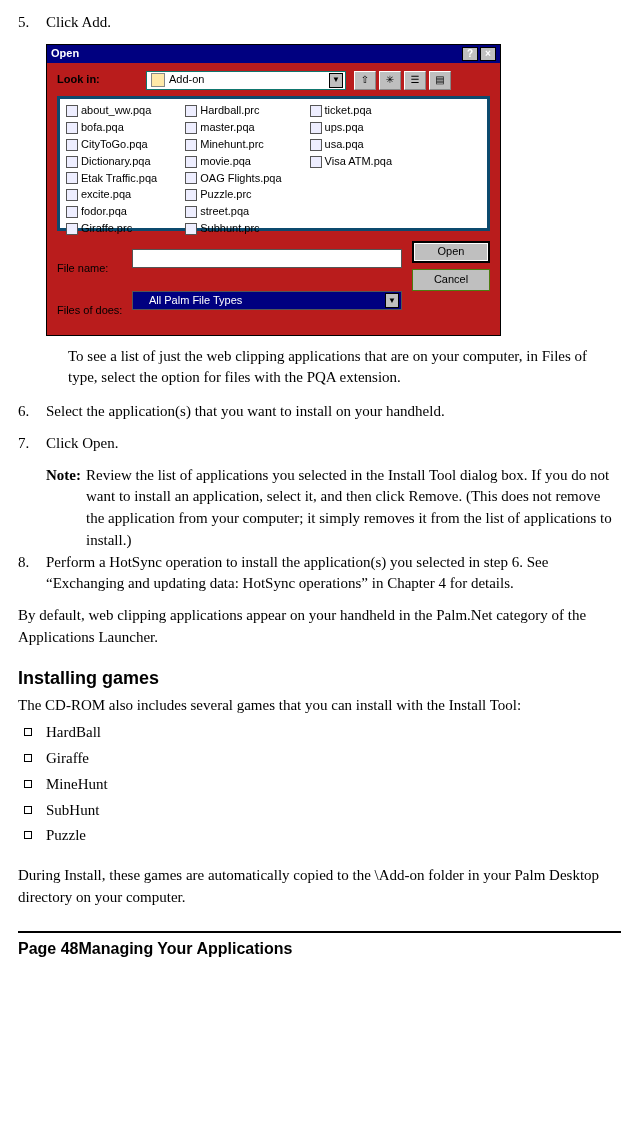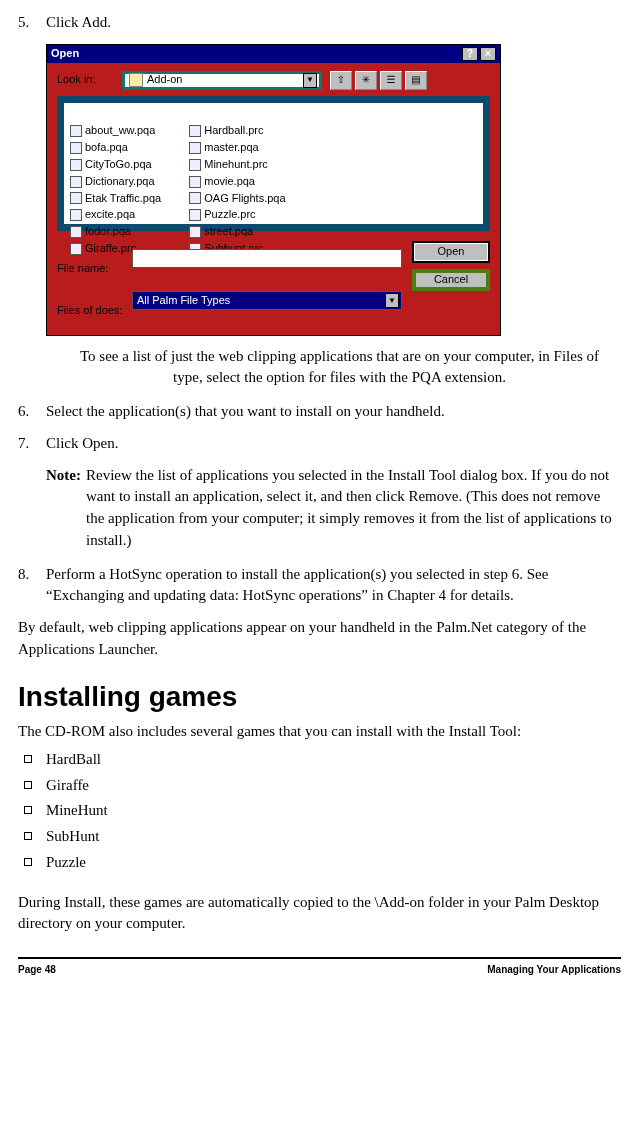--- a/index.html
+++ b/index.html
@@ -8,72 +8,72 @@
       font-size: 15px;
       line-height: 1.45;
       color: #000;
       background: #fff;
       width: 639px;
       padding: 12px 18px 12px 18px;
     }
     .step { display: flex; margin-bottom: 10px; }
     .step-num { width: 28px; flex-shrink: 0; }
     .step-text { flex: 1; }
-    .indented { margin-left: 50px; margin-right: 10px; margin-top: 8px; margin-bottom: 12px; text-align: center; }
-    .note-row { display: flex; margin-bottom: 12px; margin-top: 6px; font-family: Liberation Serif, serif; }
+    .indented { margin-left: 50px; margin-right: 10px; margin-top: 8px; margin-bottom: 12px; }
+    .note-row { display: flex; margin-bottom: 0; margin-top: 6px; font-family: Liberation Serif, serif; }
     .note-label { width: 68px; flex-shrink: 0; font-weight: bold; padding-left: 28px; }
     .note-text { flex: 1; }
     .body-para { margin-bottom: 12px; }
-    h2.section { font-family: Arial, Helvetica, sans-serif; font-weight: bold; font-size: 28px; margin-top: 16px; margin-bottom: 4px; }
+    h2.section { font-family: Arial, Helvetica, sans-serif; font-weight: bold; font-size: 18px; margin-top: 16px; margin-bottom: 4px; }
     .bullet-row { display: flex; margin-bottom: 4px; }
     .bullet-sq { width: 8px; height: 8px; border: 1.5px solid #000; margin: 6px 14px 0 6px; flex-shrink: 0; }
-    .footer-line { border-top: 2px solid #000; margin-top: 22px; padding-top: 4px; display: flex; justify-content: space-between; font-family: Arial, Helvetica, sans-serif; font-weight: bold; font-size: 10px; }
+    .footer-line { border-top: 2px solid #000; margin-top: 22px; padding-top: 4px; display: flex; font-family: Arial, Helvetica, sans-serif; font-weight: bold; font-size: 16px; }
 
     
     .dlg {
       width: 455px; margin: 6px 0 10px 28px; background: #b91c1c;
       border: 1px solid #000; position: relative;
       font-family: "MS Sans Serif", Tahoma, Arial, sans-serif;
       font-size: 11px; color: #000;
     }
     .dlg-title {
       background: linear-gradient(#000080,#000080); color: #fff;
       height: 18px; display: flex; align-items: center; padding: 0 4px;
       font-weight: bold; justify-content: space-between;
     }
     .dlg-title-btns { display: flex; gap: 2px; }
     .tbtn { width: 16px; height: 14px; background: #bfbfbf; border: 1px solid #000; display:flex; align-items:center; justify-content:center; font-size:10px; font-weight:bold; }
     .dlg-body { padding: 8px 10px 10px 10px; }
     .row { display: flex; align-items: center; margin-bottom: 6px; }
-    .lab { width: 65px; }
+    .lab { width: 89px; font-weight: bold; }
     .combo {
-      flex: 1; height: 19px; background: #fff; border: 3px solid #0f766e;
+      flex: 1; height: 19px; background: #fff; border: 1px solid #0f766e;
       display: flex; align-items:center; justify-content:space-between;
       padding: 0 2px 0 4px; max-width: 200px;
     }
     .combo .cicon { width:14px; height:14px; background:#ffe9a8; border:1px solid #888; margin-right:4px; }
     .combo .carrow { width:14px; height:15px; background:#bfbfbf; border:1px solid #000; display:flex; align-items:center; justify-content:center; font-size:8px; }
     .toolbtns { display:flex; gap:3px; margin-left:8px; }
     .toolbtn { width:22px; height:19px; background:#bfbfbf; border:1px solid #888; border-top-color:#fff; border-left-color:#fff; display:flex; align-items:center; justify-content:center; font-size:10px;}
     .filelist {
-      background:#fff; border:7px solid #0c4a6e; height:135px; padding:20px 6px;
+      background:#fff; border:3px solid #0c4a6e; height:135px; padding:4px 6px;
       display:flex; gap:28px; margin-bottom:10px;
     }
     .col { display:flex; flex-direction:column; gap:1px; }
     .fitem { display:flex; align-items:center; gap:3px; white-space:nowrap; }
     .ficon { width:12px; height:12px; border:1px solid #555; background:#eef; flex-shrink:0; }
     .bottom-rows { display:flex; gap:10px; }
     .bottom-left { flex:1; }
     .brow { display:flex; align-items:center; margin-bottom:6px; }
     .blab { width:75px;margin-top:20px; }
     .txtfield { flex:1; height:19px; background:#fff; border:1px solid #555; }
-    .selbox { flex:1; height:19px; background:#000080; color:#fff; border:1px solid #555; display:flex; align-items:center; justify-content:space-between; padding:0 2px 0 4px; }
+    .selbox { flex:1; height:19px; background:#000080; color:#fff; border:1px solid #555; display:flex; align-items:center; justify-content:space-between; padding:0 2px 0 16px; }
     .selbox .carrow { width:14px; height:15px; background:#bfbfbf; border:1px solid #000; display:flex; align-items:center; justify-content:center; font-size:8px; color:#000; }
     .bottom-right { width:78px; display:flex; flex-direction:column; gap:6px; }
-    .btn { height:22px; background:#bfbfbf; border:4px solid #4d7c0f; display:flex; align-items:center; justify-content:center; font-size:11px; }
+    .btn { height:22px; background:#bfbfbf; border:1px solid #4d7c0f; display:flex; align-items:center; justify-content:center; font-size:11px; }
     .btn.primary { box-shadow: inset 0 0 0 1px #fff; border:2px solid #000;}
   </style>
 </head>
 <body>
 
 <div class="step">
   <div class="step-num">5.</div>
   <div class="step-text">Click Add.</div>
 </div>
 
@@ -164,20 +164,38 @@
           </div>
           <div class="fitem">
             <span class="ficon"></span>
             <span>street.pqa</span>
           </div>
           <div class="fitem">
             <span class="ficon"></span>
             <span>Subhunt.prc</span>
           </div>
         </div>
+      <div class="col" id="col3">
+          <div class="fitem">
+            <span class="ficon"></span>
+            <span>ticket.pqa</span>
+          </div>
+          <div class="fitem">
+            <span class="ficon"></span>
+            <span>ups.pqa</span>
+          </div>
+          <div class="fitem">
+            <span class="ficon"></span>
+            <span>usa.pqa</span>
+          </div>
+          <div class="fitem">
+            <span class="ficon"></span>
+            <span>Visa ATM.pqa</span>
+          </div>
+        </div>
     </div>
     <div class="bottom-rows">
       <div class="bottom-left">
         <div class="brow">
           <div class="blab">File name:</div>
           <div class="txtfield"></div>
         </div>
         <div class="brow">
           <div class="blab">Files of does:</div>
           <div class="selbox">

